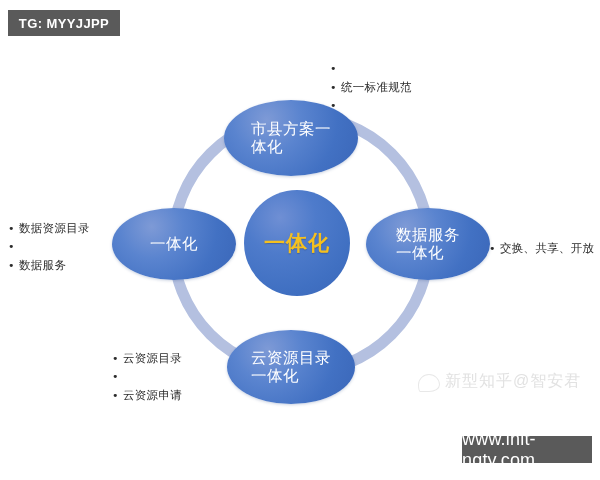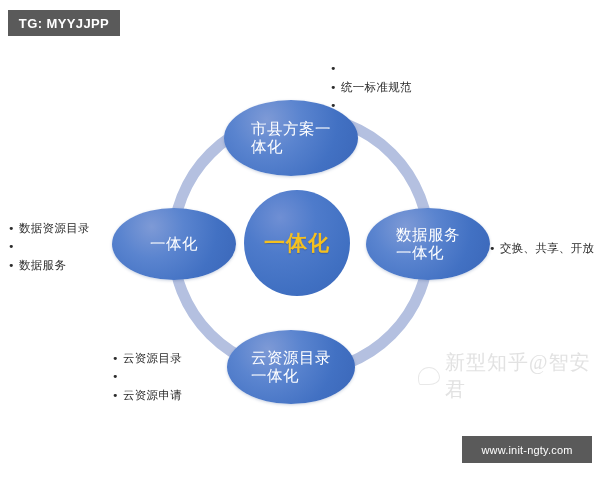--- a/index.html
+++ b/index.html
@@ -39,21 +39,21 @@
     top: 10px;
     width: 112px;
     height: 26px;
   }
   #url-badge {
     left: 462px;
     top: 436px;
     width: 130px;
     height: 27px;
     font-weight: normal;
-    font-size: 11px;
+    font-size: 18px;
     letter-spacing: 0.2px;
   }
 
   
   #ring-svg {
     position: absolute;
     left: 0; top: 0;
     width: 600px;
     height: 480px;
   }
@@ -131,25 +131,25 @@
   #bullets-right    { left: 489px; top: 239px; }
 
   
   #watermark {
     position: absolute;
     left: 418px;
     top: 360px;
     width: 176px;
     height: 32px;
     display: flex;
-    align-items: center;
+    align-items: flex-end;
     gap: 5px;
     color: #e2e2e2;
-    font-size: 20px;
-    font-family: Liberation Serif, serif;
+    font-size: 16px;
+    font-family: Liberation Sans, sans-serif;
     letter-spacing: 1px;
     user-select: none;
     pointer-events: none;
   }
   #watermark .wm-logo {
     flex: 0 0 auto;
     width: 20px;
     height: 16px;
     border-radius: 50% 50% 50% 10% / 60% 60% 40% 40%;
     border: 1.6px solid #e8e8e8;

